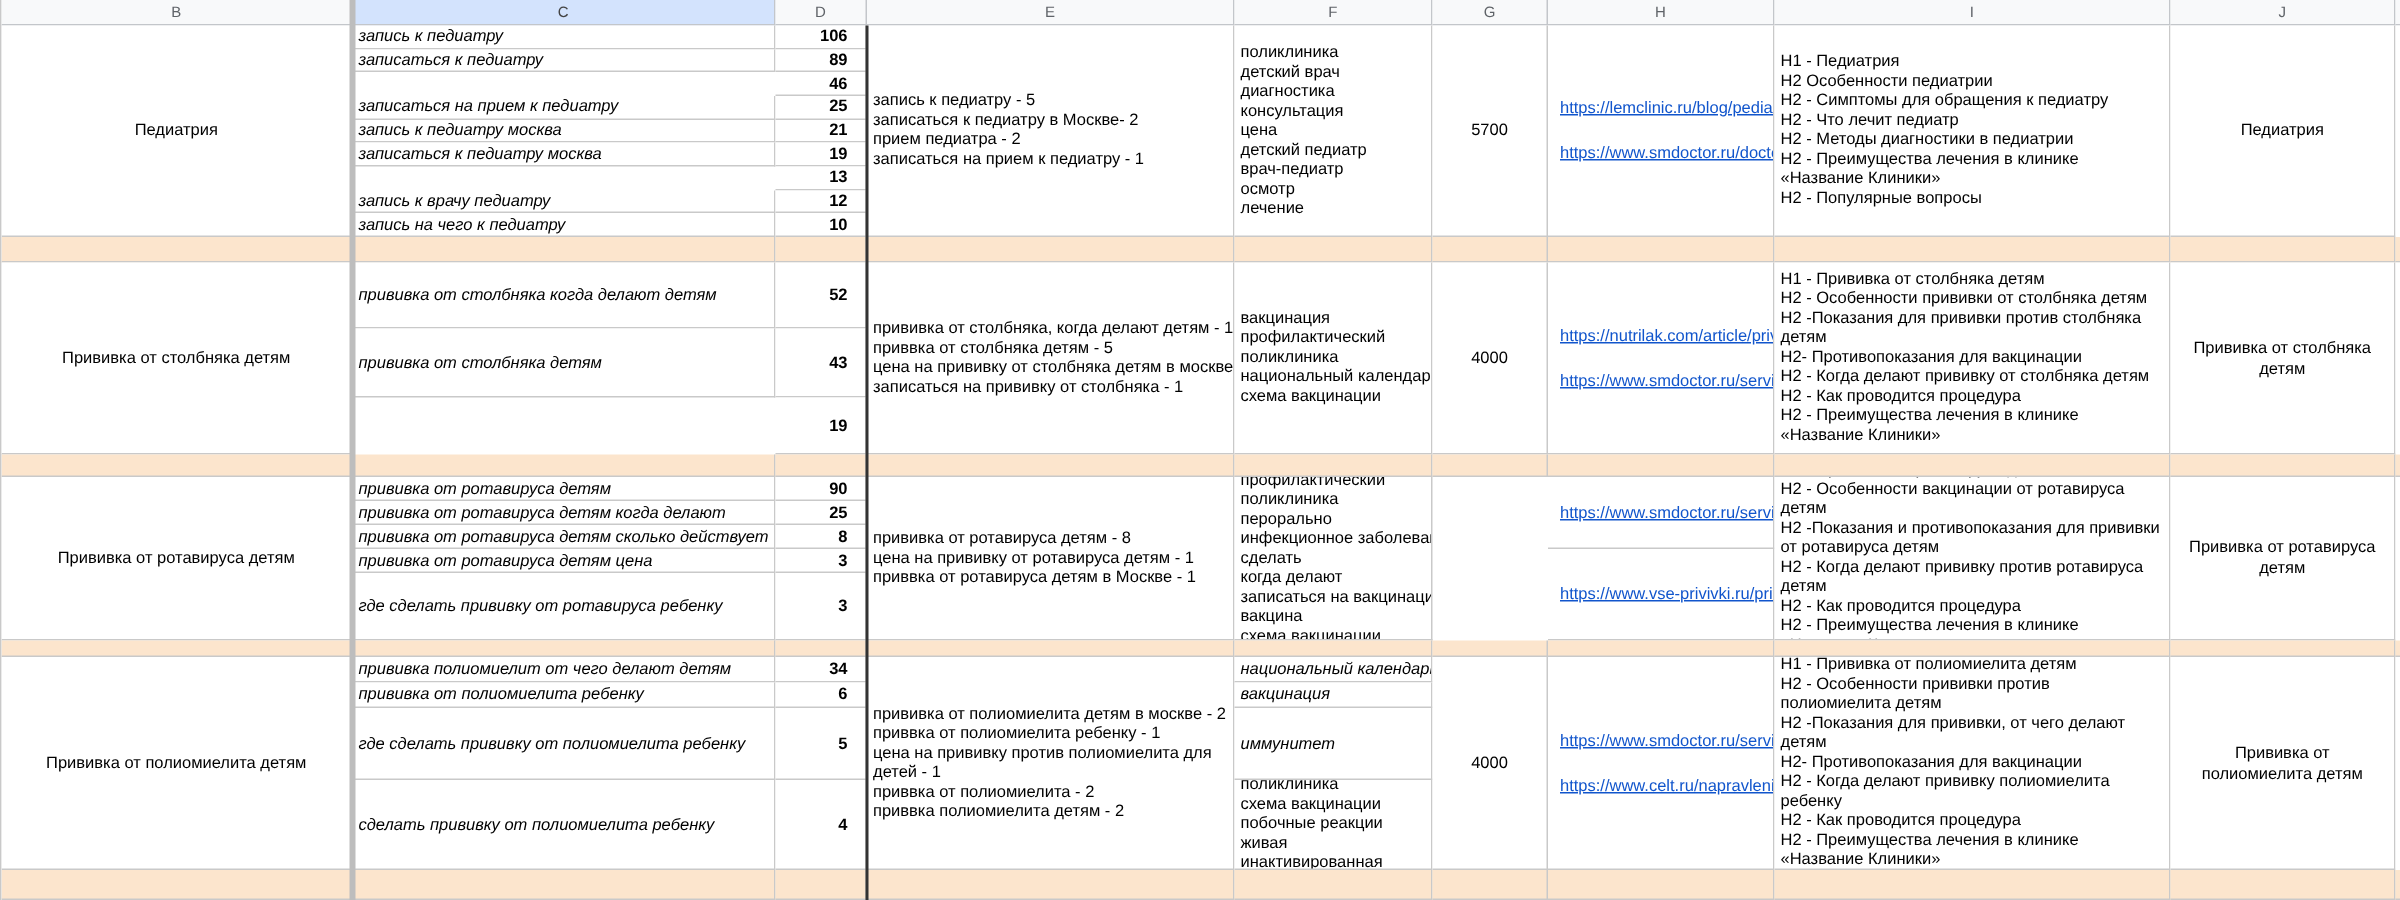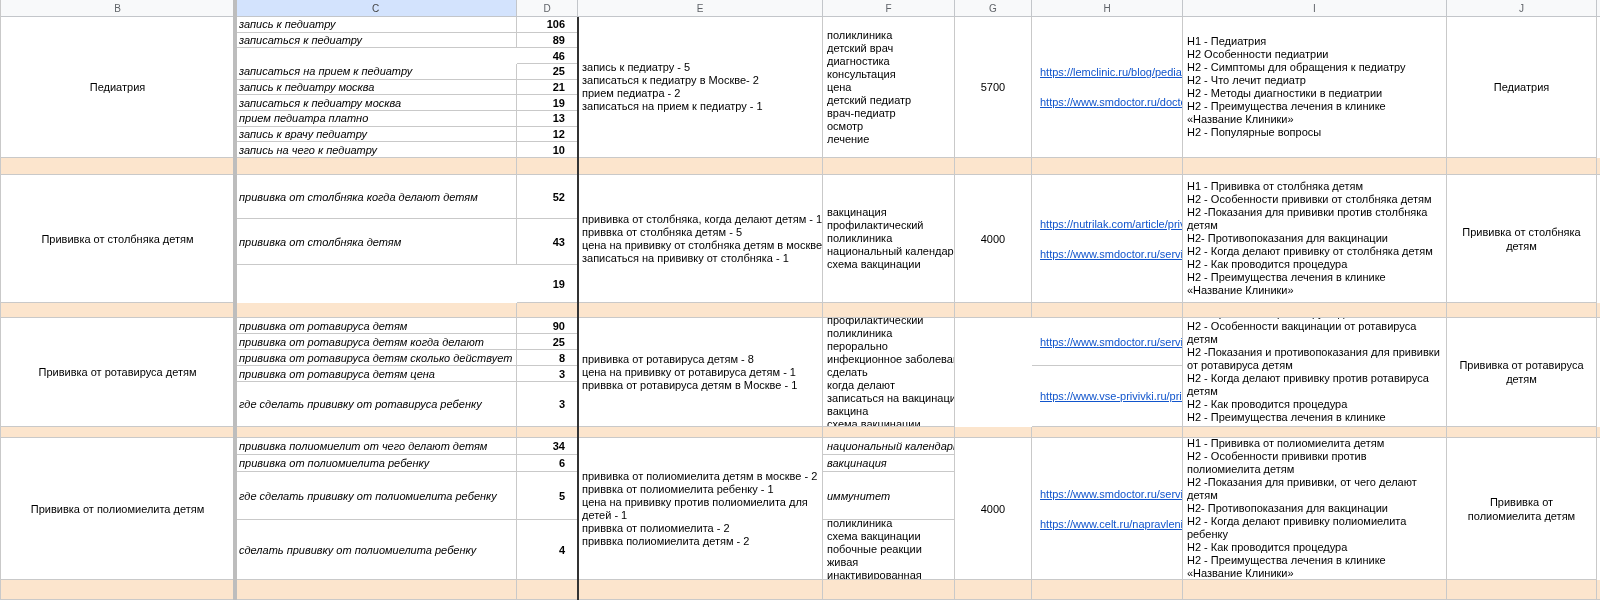--- a/index.html
+++ b/index.html
@@ -45,21 +45,20 @@
     <div class="c"></div>
   </div>
 
   <div class="sec" style="height:141px;grid-template-rows:repeat(9,1fr)">
     <div class="c center" style="grid-area:1/1/10/2">Педиатрия</div>
     <div class="c kw" style="grid-area:1/2/2/3">запись к педиатру</div>
     <div class="c kw" style="grid-area:2/2/3/3">записаться к педиатру</div>
     <div class="c kw" style="grid-area:4/2/5/3">записаться на прием к педиатру</div>
     <div class="c kw" style="grid-area:5/2/6/3">запись к педиатру москва</div>
     <div class="c kw" style="grid-area:6/2/7/3">записаться к педиатру москва</div>
-    <div class="c kw" style="grid-area:7/2/8/3">прием педиатра платно</div>
     <div class="c kw" style="grid-area:8/2/9/3">запись к врачу педиатру</div>
     <div class="c kw" style="grid-area:9/2/10/3">запись на чего к педиатру</div>
     <div class="c num" style="grid-area:1/3/2/4">106</div>
     <div class="c num" style="grid-area:2/3/3/4">89</div>
     <div class="c num" style="grid-area:3/3/4/4">46</div>
     <div class="c num" style="grid-area:4/3/5/4">25</div>
     <div class="c num" style="grid-area:5/3/6/4">21</div>
     <div class="c num" style="grid-area:6/3/7/4">19</div>
     <div class="c num" style="grid-area:7/3/8/4">13</div>
     <div class="c num" style="grid-area:8/3/9/4">12</div>

